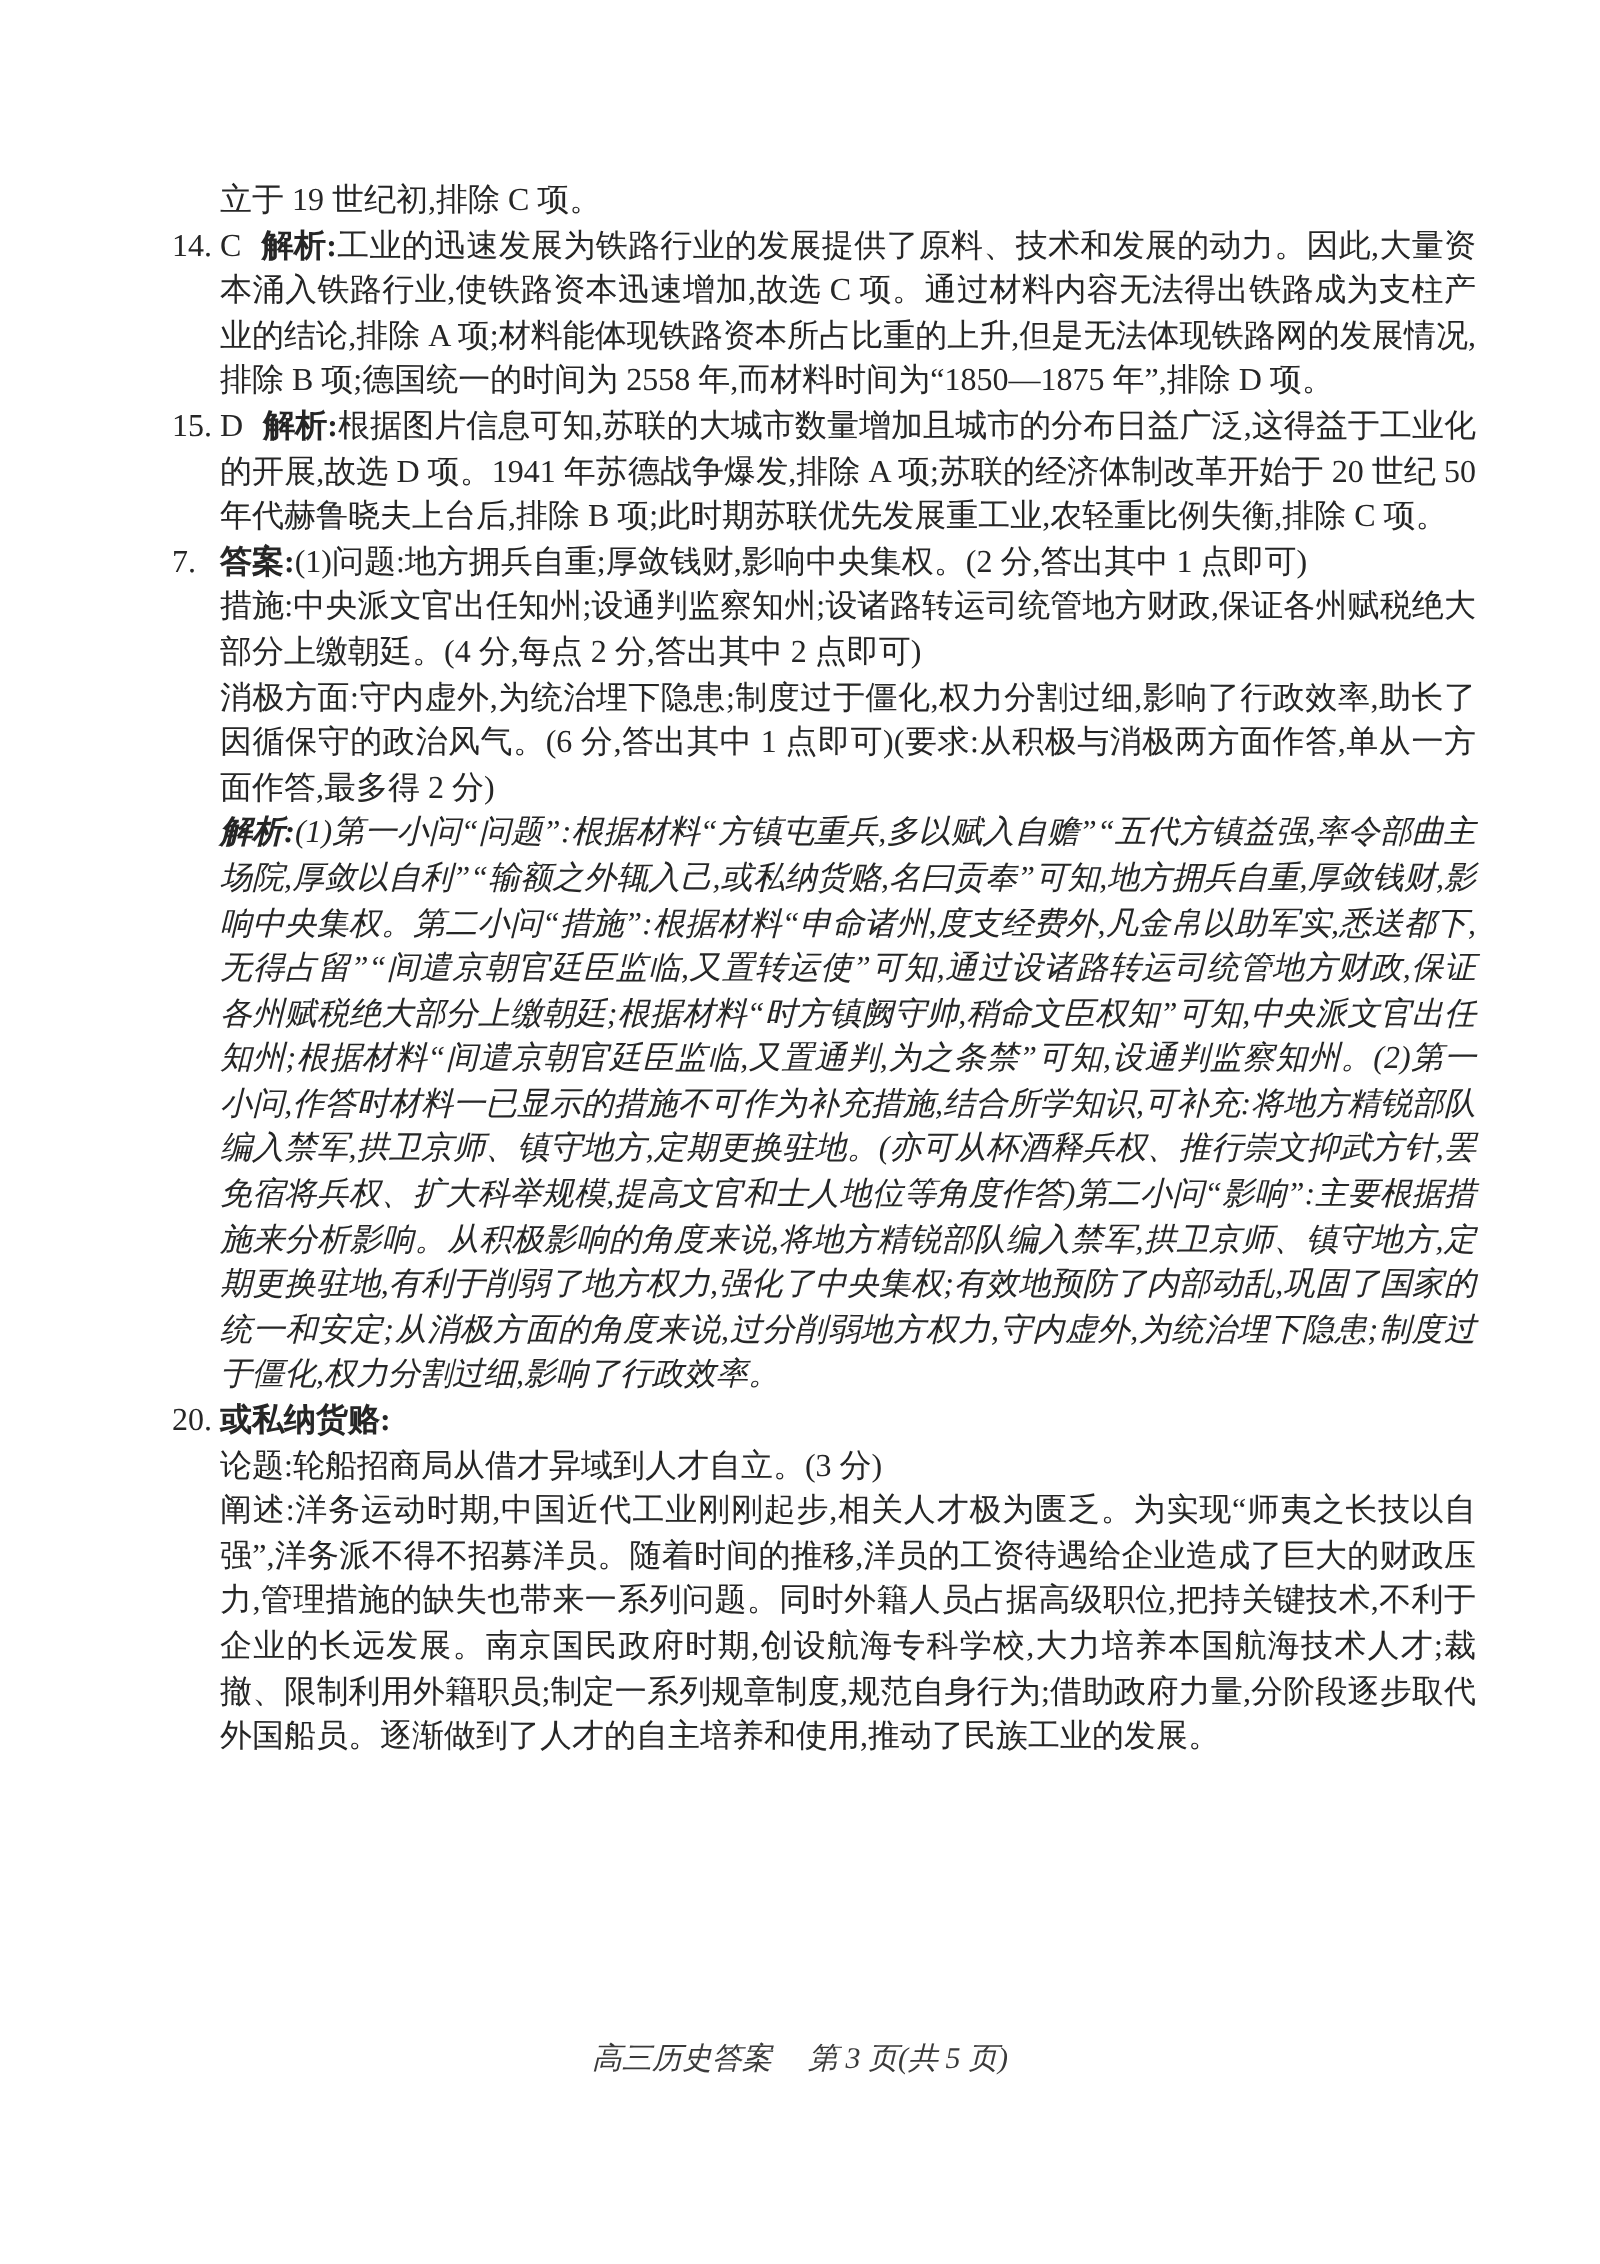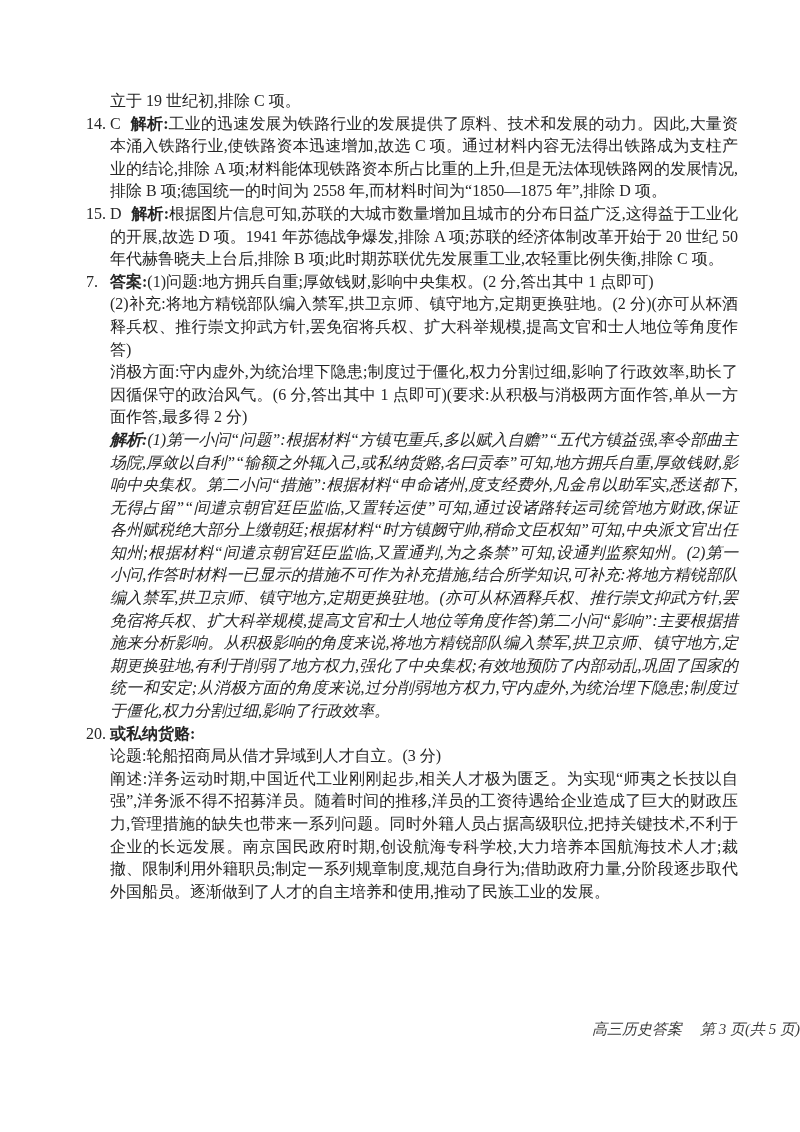--- a/index.html
+++ b/index.html
@@ -32,21 +32,21 @@
   }
   .ans { margin-right: 10px; }
   .lbl { font-weight: bold; }
   .kai { font-style: italic; }
   .kai .lbl { font-weight: bold; font-style: italic; }
   .footer {
     position: absolute;
     top: 1020px;
     left: 0;
     width: 800px;
-    text-align: right;
+    text-align: center;
     font-size: 15px;
     font-style: italic;
     color: #3a3a3a;
   }
   .footer .gap { display: inline-block; width: 18px; }
 </style>
 </head>
 <body>
 
 <div class="page">
@@ -67,21 +67,21 @@
         <span class="ans">D</span><span class="lbl">解析:</span><span>根据图片信息可知,苏联的大城市数量增加且城市的分布日益广泛,这得益于工业化的开展,故选 D 项。1941 年苏德战争爆发,排除 A 项;苏联的经济体制改革开始于 20 世纪 50 年代赫鲁晓夫上台后,排除 B 项;此时期苏联优先发展重工业,农轻重比例失衡,排除 C 项。</span>
       </p>
     </div>
 
 
     <div class="item">
       <span class="num">7.</span>
       <p class="para">
         <span class="lbl">答案:</span><span>(1)问题:地方拥兵自重;厚敛钱财,影响中央集权。(2 分,答出其中 1 点即可)</span>
       </p>
-      <p class="para">(2)补充:将地方精锐部队编入禁军,拱卫京师、镇守地方,定期更换驻地。(2 分)(亦可从杯酒释兵权、推行崇文抑武方针,罢免宿将兵权、扩大科举规模,提高文官和士人地位等角度作答)</p>
+      <p class="para">措施:中央派文官出任知州;设通判监察知州;设诸路转运司统管地方财政,保证各州赋税绝大部分上缴朝廷。(4 分,每点 2 分,答出其中 2 点即可)</p>
       <p class="para">消极方面:守内虚外,为统治埋下隐患;制度过于僵化,权力分割过细,影响了行政效率,助长了因循保守的政治风气。(6 分,答出其中 1 点即可)(要求:从积极与消极两方面作答,单从一方面作答,最多得 2 分)</p>
       <p class="para kai">
         <span class="lbl">解析:</span><span>(1)第一小问“问题”:根据材料“方镇屯重兵,多以赋入自赡”“五代方镇益强,率令部曲主场院,厚敛以自利”“输额之外辄入己,或私纳货赂,名曰贡奉”可知,地方拥兵自重,厚敛钱财,影响中央集权。第二小问“措施”:根据材料“申命诸州,度支经费外,凡金帛以助军实,悉送都下,无得占留”“间遣京朝官廷臣监临,又置转运使”可知,通过设诸路转运司统管地方财政,保证各州赋税绝大部分上缴朝廷;根据材料“时方镇阙守帅,稍命文臣权知”可知,中央派文官出任知州;根据材料“间遣京朝官廷臣监临,又置通判,为之条禁”可知,设通判监察知州。(2)第一小问,作答时材料一已显示的措施不可作为补充措施,结合所学知识,可补充:将地方精锐部队编入禁军,拱卫京师、镇守地方,定期更换驻地。(亦可从杯酒释兵权、推行崇文抑武方针,罢免宿将兵权、扩大科举规模,提高文官和士人地位等角度作答)第二小问“影响”:主要根据措施来分析影响。从积极影响的角度来说,将地方精锐部队编入禁军,拱卫京师、镇守地方,定期更换驻地,有利于削弱了地方权力,强化了中央集权;有效地预防了内部动乱,巩固了国家的统一和安定;从消极方面的角度来说,过分削弱地方权力,守内虚外,为统治埋下隐患;制度过于僵化,权力分割过细,影响了行政效率。</span>
       </p>
     </div>
 
     <div class="item">
       <span class="num">20.</span>
       <p class="para">
         <span class="lbl">或私纳货赂:</span>

